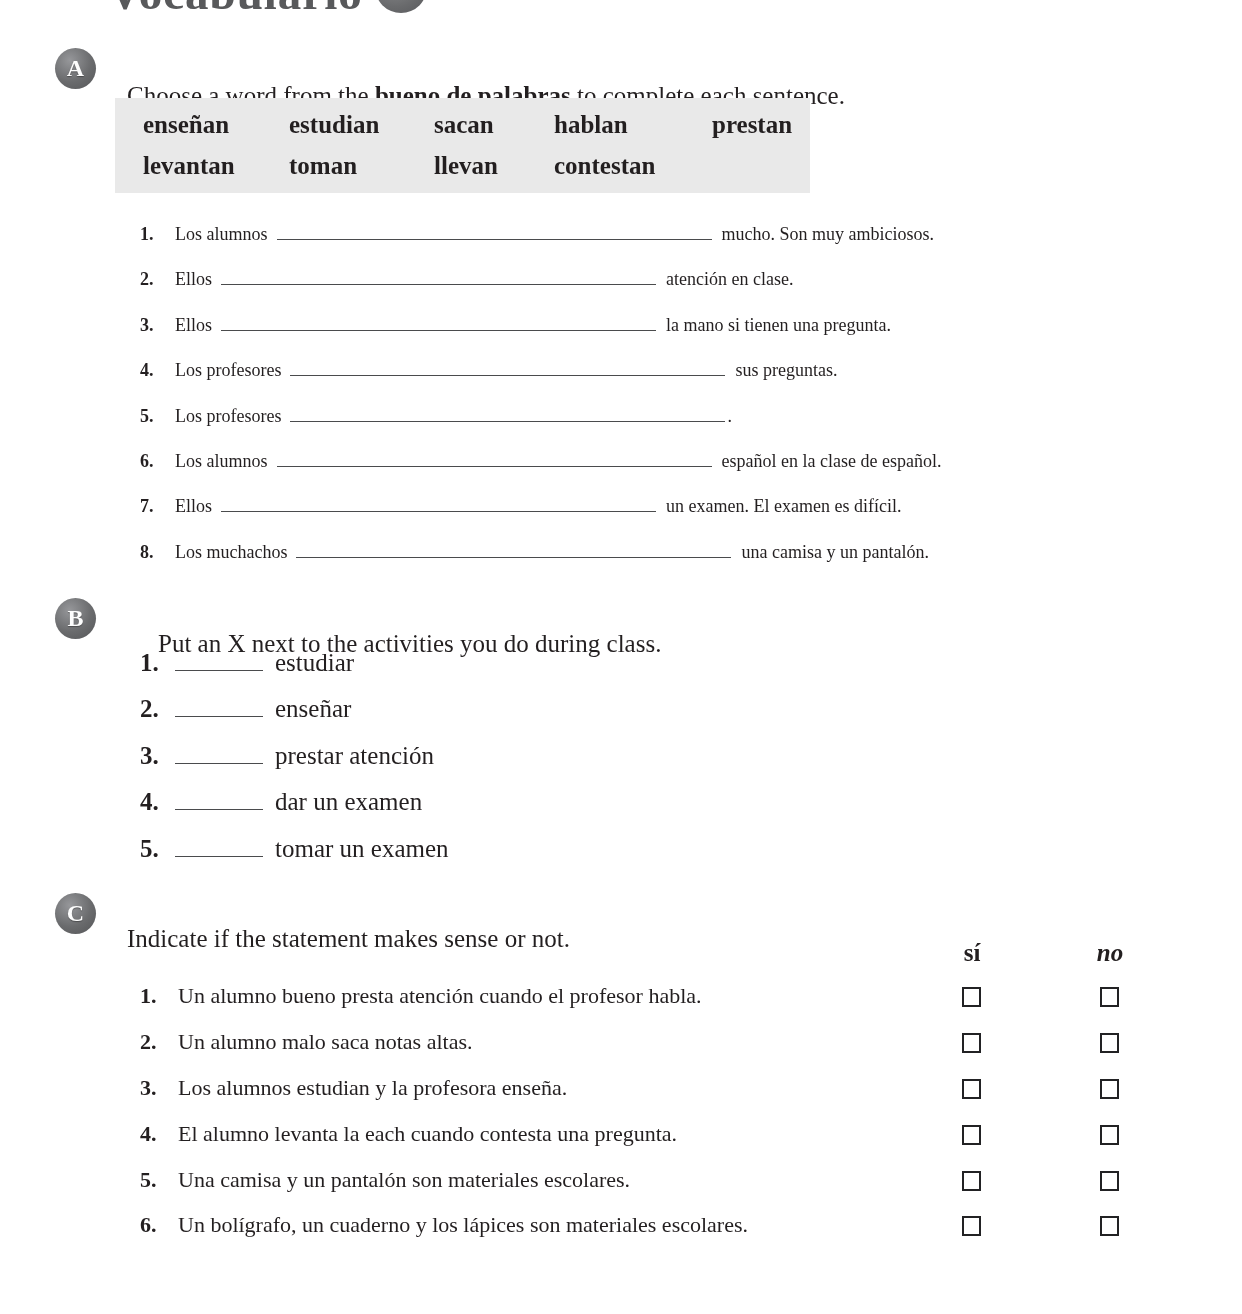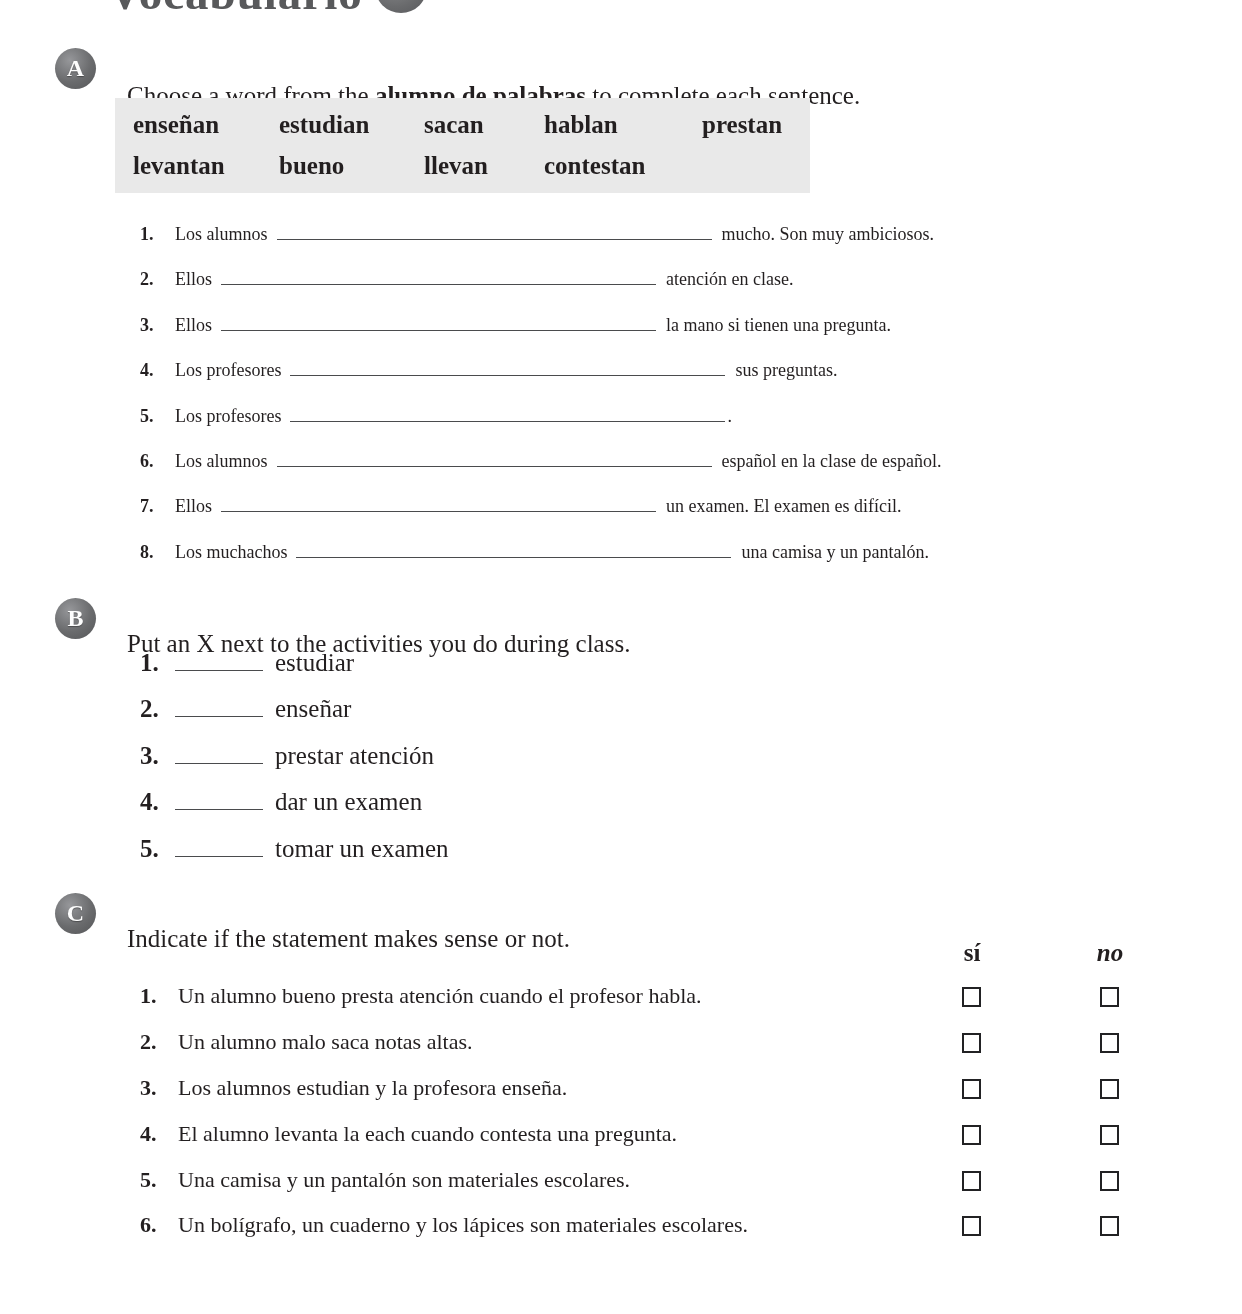--- a/index.html
+++ b/index.html
@@ -30,27 +30,27 @@
     text-shadow:0 1px 1px rgba(0,0,0,0.35);
   }
   #badge-a { top:48px; }
   #badge-b { top:598px; }
   #badge-c { top:893px; }
 
   .instruction {
     position:absolute; left:127px; font-size:25px; white-space:nowrap; line-height:28px;
   }
   #instr-a { top:57px; }
-  #instr-b { top:605px; }
+  #instr-b { top:605px;margin-left:31px; }
   #instr-c { top:900px; }
 
   
   .word-bank {
     position:absolute; left:115px; top:98px; width:695px; height:95px;
-    background:#e9e9e9; box-sizing:border-box; padding:6px 0 6px 18px;
+    background:#e9e9e9; box-sizing:border-box; padding:6px 0 6px 28px;
     display:flex; flex-direction:column; justify-content:space-around;
   }
   .bank-row { display:grid; grid-template-columns:146px 145px 120px 158px auto; align-items:center; }
   .bank-word { font-weight:bold; font-size:25px; white-space:nowrap; }
 
   
   #a-items { position:absolute; left:140px; top:212px; }
   .a-row { line-height:45.4px; height:45.4px; white-space:nowrap; font-size:18px; }
   .num { display:inline-block; width:35px; font-weight:bold; }
   .blank { display:inline-block; height:3px; border-bottom:1.7px solid #4a4b4d; }
@@ -83,33 +83,33 @@
 <div class="page">
 
   <div class="title-crop">
     <div class="title-inner">
       <span class="title-text">Vocabulario</span>
       <span class="title-circle"></span>
     </div>
   </div>
 
   <div class="badge" id="badge-a">A</div>
-  <p class="instruction" id="instr-a"><span>Choose a word from the </span><b>alumno de palabras</b><span> to complete each sentence.</span></p>
+  <p class="instruction" id="instr-a"><span>Choose a word from the </span><b>bueno de palabras</b><span> to complete each sentence.</span></p>
 
   <div class="word-bank">
     <div class="bank-row" id="bank-row-1">
         <span class="bank-word">enseñan</span>
         <span class="bank-word">estudian</span>
         <span class="bank-word">sacan</span>
         <span class="bank-word">hablan</span>
         <span class="bank-word">prestan</span>
       </div>
     <div class="bank-row" id="bank-row-2">
         <span class="bank-word">levantan</span>
-        <span class="bank-word">bueno</span>
+        <span class="bank-word">toman</span>
         <span class="bank-word">llevan</span>
         <span class="bank-word">contestan</span>
       </div>
   </div>
 
   <div id="a-items">
       <div class="a-row"><span class="num">1.</span><span class="pre">Los alumnos</span><span class="blank a-blank"></span><span class="post">mucho. Son muy ambiciosos.</span></div>
       <div class="a-row"><span class="num">2.</span><span class="pre">Ellos</span><span class="blank a-blank"></span><span class="post">atención en clase.</span></div>
       <div class="a-row"><span class="num">3.</span><span class="pre">Ellos</span><span class="blank a-blank"></span><span class="post">la mano si tienen una pregunta.</span></div>
       <div class="a-row"><span class="num">4.</span><span class="pre">Los profesores</span><span class="blank a-blank"></span><span class="post">sus preguntas.</span></div>

